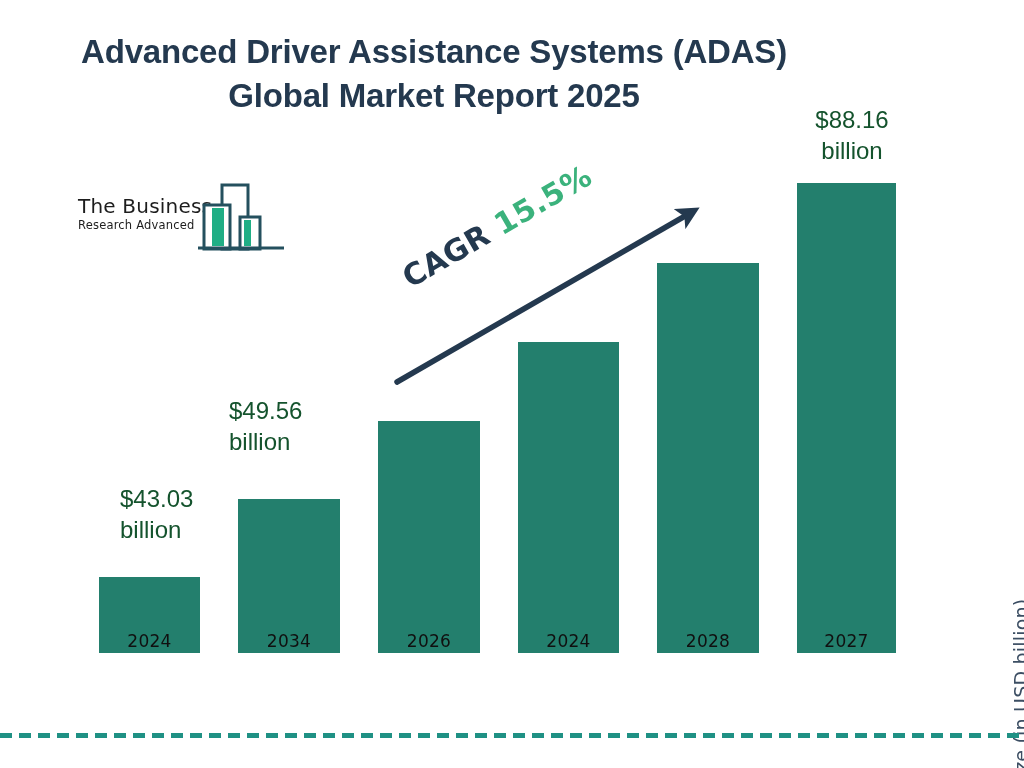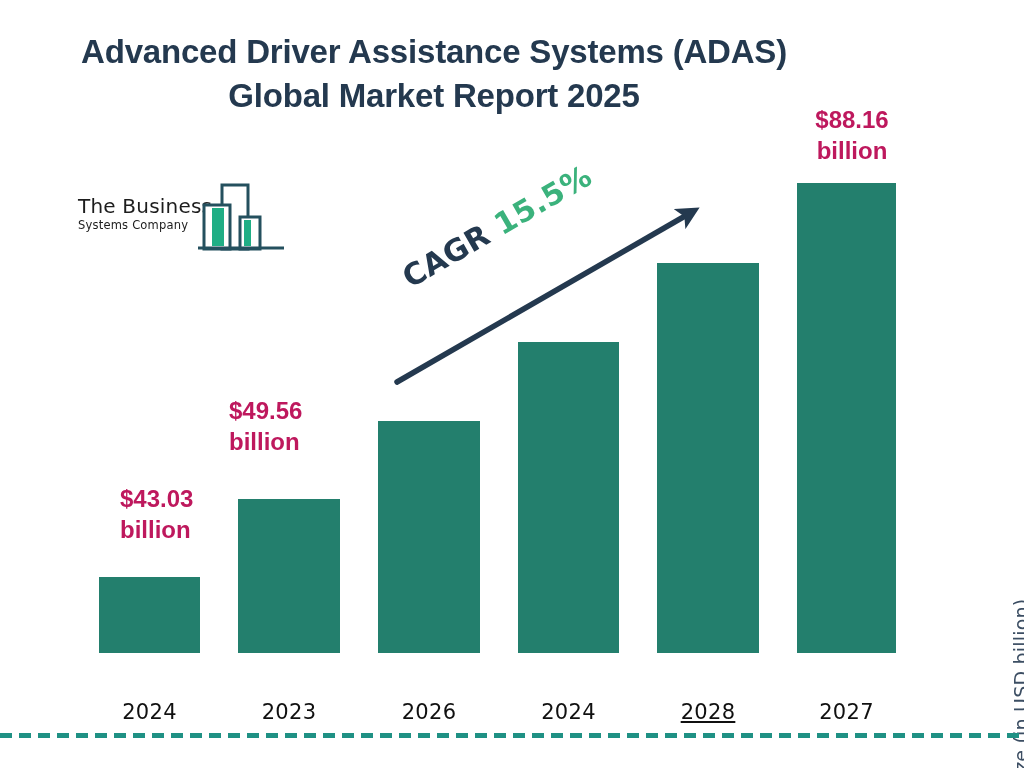--- a/index.html
+++ b/index.html
@@ -80,33 +80,33 @@
     width: 1024px;
     height: 768px;
   }
   .bar {
     position: absolute;
     background: #237f6d;
     bottom: 115px; 
   }
   .tick-label {
     position: absolute;
-    top: 700px;
-    font-size: 21px;
+    top: 631px;
+    font-size: 17px;
     font-family: "DejaVu Sans", sans-serif;
     color: #101010;
     text-align: center;
     letter-spacing: 0.3px;
   }
   .value-label {
     position: absolute;
     font-size: 24px;
-    font-weight: bold;
+    font-weight: normal;
     line-height: 1.28;
-    color: #be185d;
+    color: #14532d;
     white-space: pre-line;
   }
 
   
   #y-axis-title {
     position: absolute;
     right: 14px;
     top: 335px;
     font-size: 19px;
     font-family: "DejaVu Sans", sans-serif;
@@ -156,21 +156,21 @@
 </style>
 </head>
 <body>
 
 <div id="chart-title">Advanced Driver Assistance Systems (ADAS)
 Global Market Report 2025</div>
 
 <div id="logo">
   <div id="logo-text-wrap">
     <div id="logo-line1">The Business</div>
-    <div id="logo-line2">Systems Company</div>
+    <div id="logo-line2">Research Advanced</div>
   </div>
   <svg id="logo-mark" viewBox="0 0 90 72">
 
     <path d="M26 2 H52 V66 H26 Z" fill="none" stroke="#24505e" stroke-width="3"></path>
 
     <path d="M8 22 H34 V66 H8 Z" fill="#ffffff" stroke="#24505e" stroke-width="3"></path>
 
     <rect x="16" y="25" width="12" height="38" fill="#1fae85"></rect>
 
     <path d="M44 34 H64 V66 H44 Z" fill="#ffffff" stroke="#24505e" stroke-width="3"></path>
@@ -183,24 +183,24 @@
 <div id="plot">
 
   <div class="bar" style="left:99px; width:101px; height:76px;"></div>
   <div class="bar" style="left:238px; width:102px; height:154px;"></div>
   <div class="bar" style="left:378px; width:102px; height:232px;"></div>
   <div class="bar" style="left:518px; width:101px; height:311px;"></div>
   <div class="bar" style="left:657px; width:102px; height:390px;"></div>
   <div class="bar" style="left:797px; width:99px; height:470px;"></div>
 
   <div class="tick-label" style="left:99px; width:101px;">2024</div>
-  <div class="tick-label" style="left:238px; width:102px;">2023</div>
+  <div class="tick-label" style="left:238px; width:102px;">2034</div>
   <div class="tick-label" style="left:378px; width:102px;text-align:center;">2026</div>
   <div class="tick-label" style="left:518px; width:101px;">2024</div>
-  <div class="tick-label" style="left:657px; width:102px;text-decoration:underline;">2028</div>
+  <div class="tick-label" style="left:657px; width:102px;">2028</div>
   <div class="tick-label" style="left:797px; width:99px;">2027</div>
 
   <div class="value-label" style="left:100px; top:484px;margin-left:20px;">$43.03
 billion</div>
   <div class="value-label" style="left:229px; top:396px;">$49.56
 billion</div>
   <div class="value-label" style="left:806px; top:105px; text-align:center; width:92px;">$88.16
 billion</div>
 
   <div id="y-axis-title">Market Size (in USD billion)</div>

